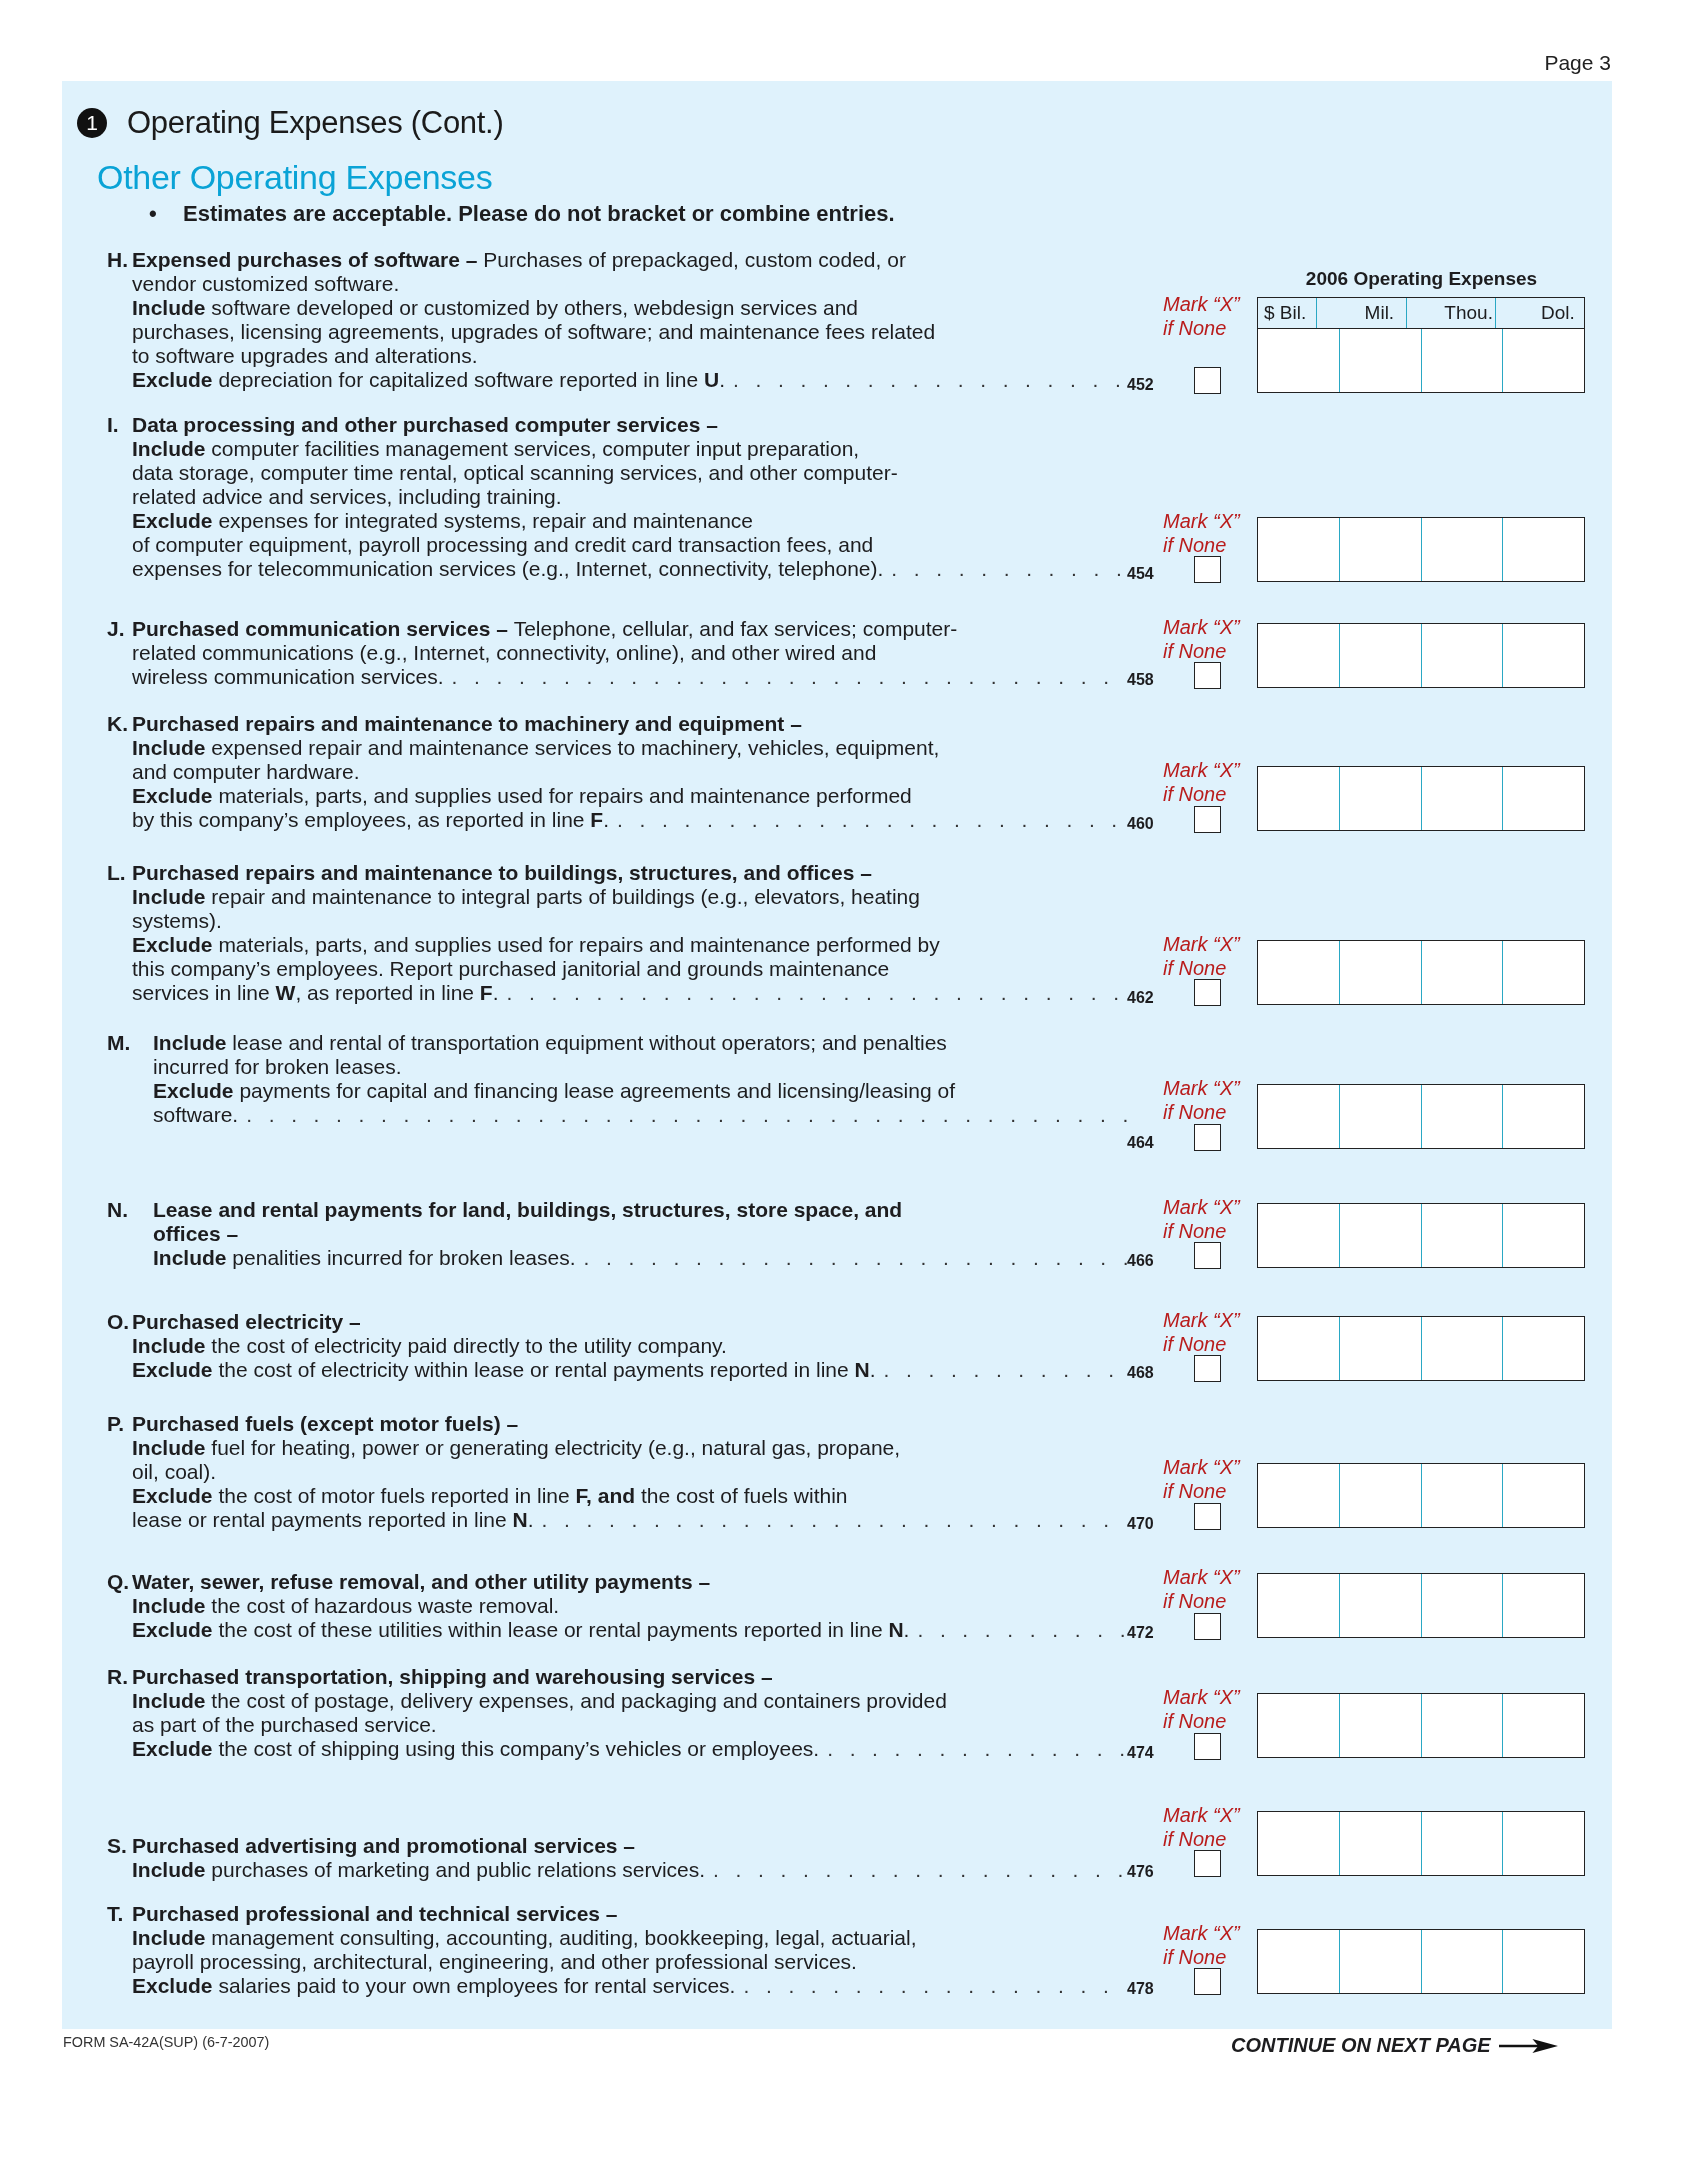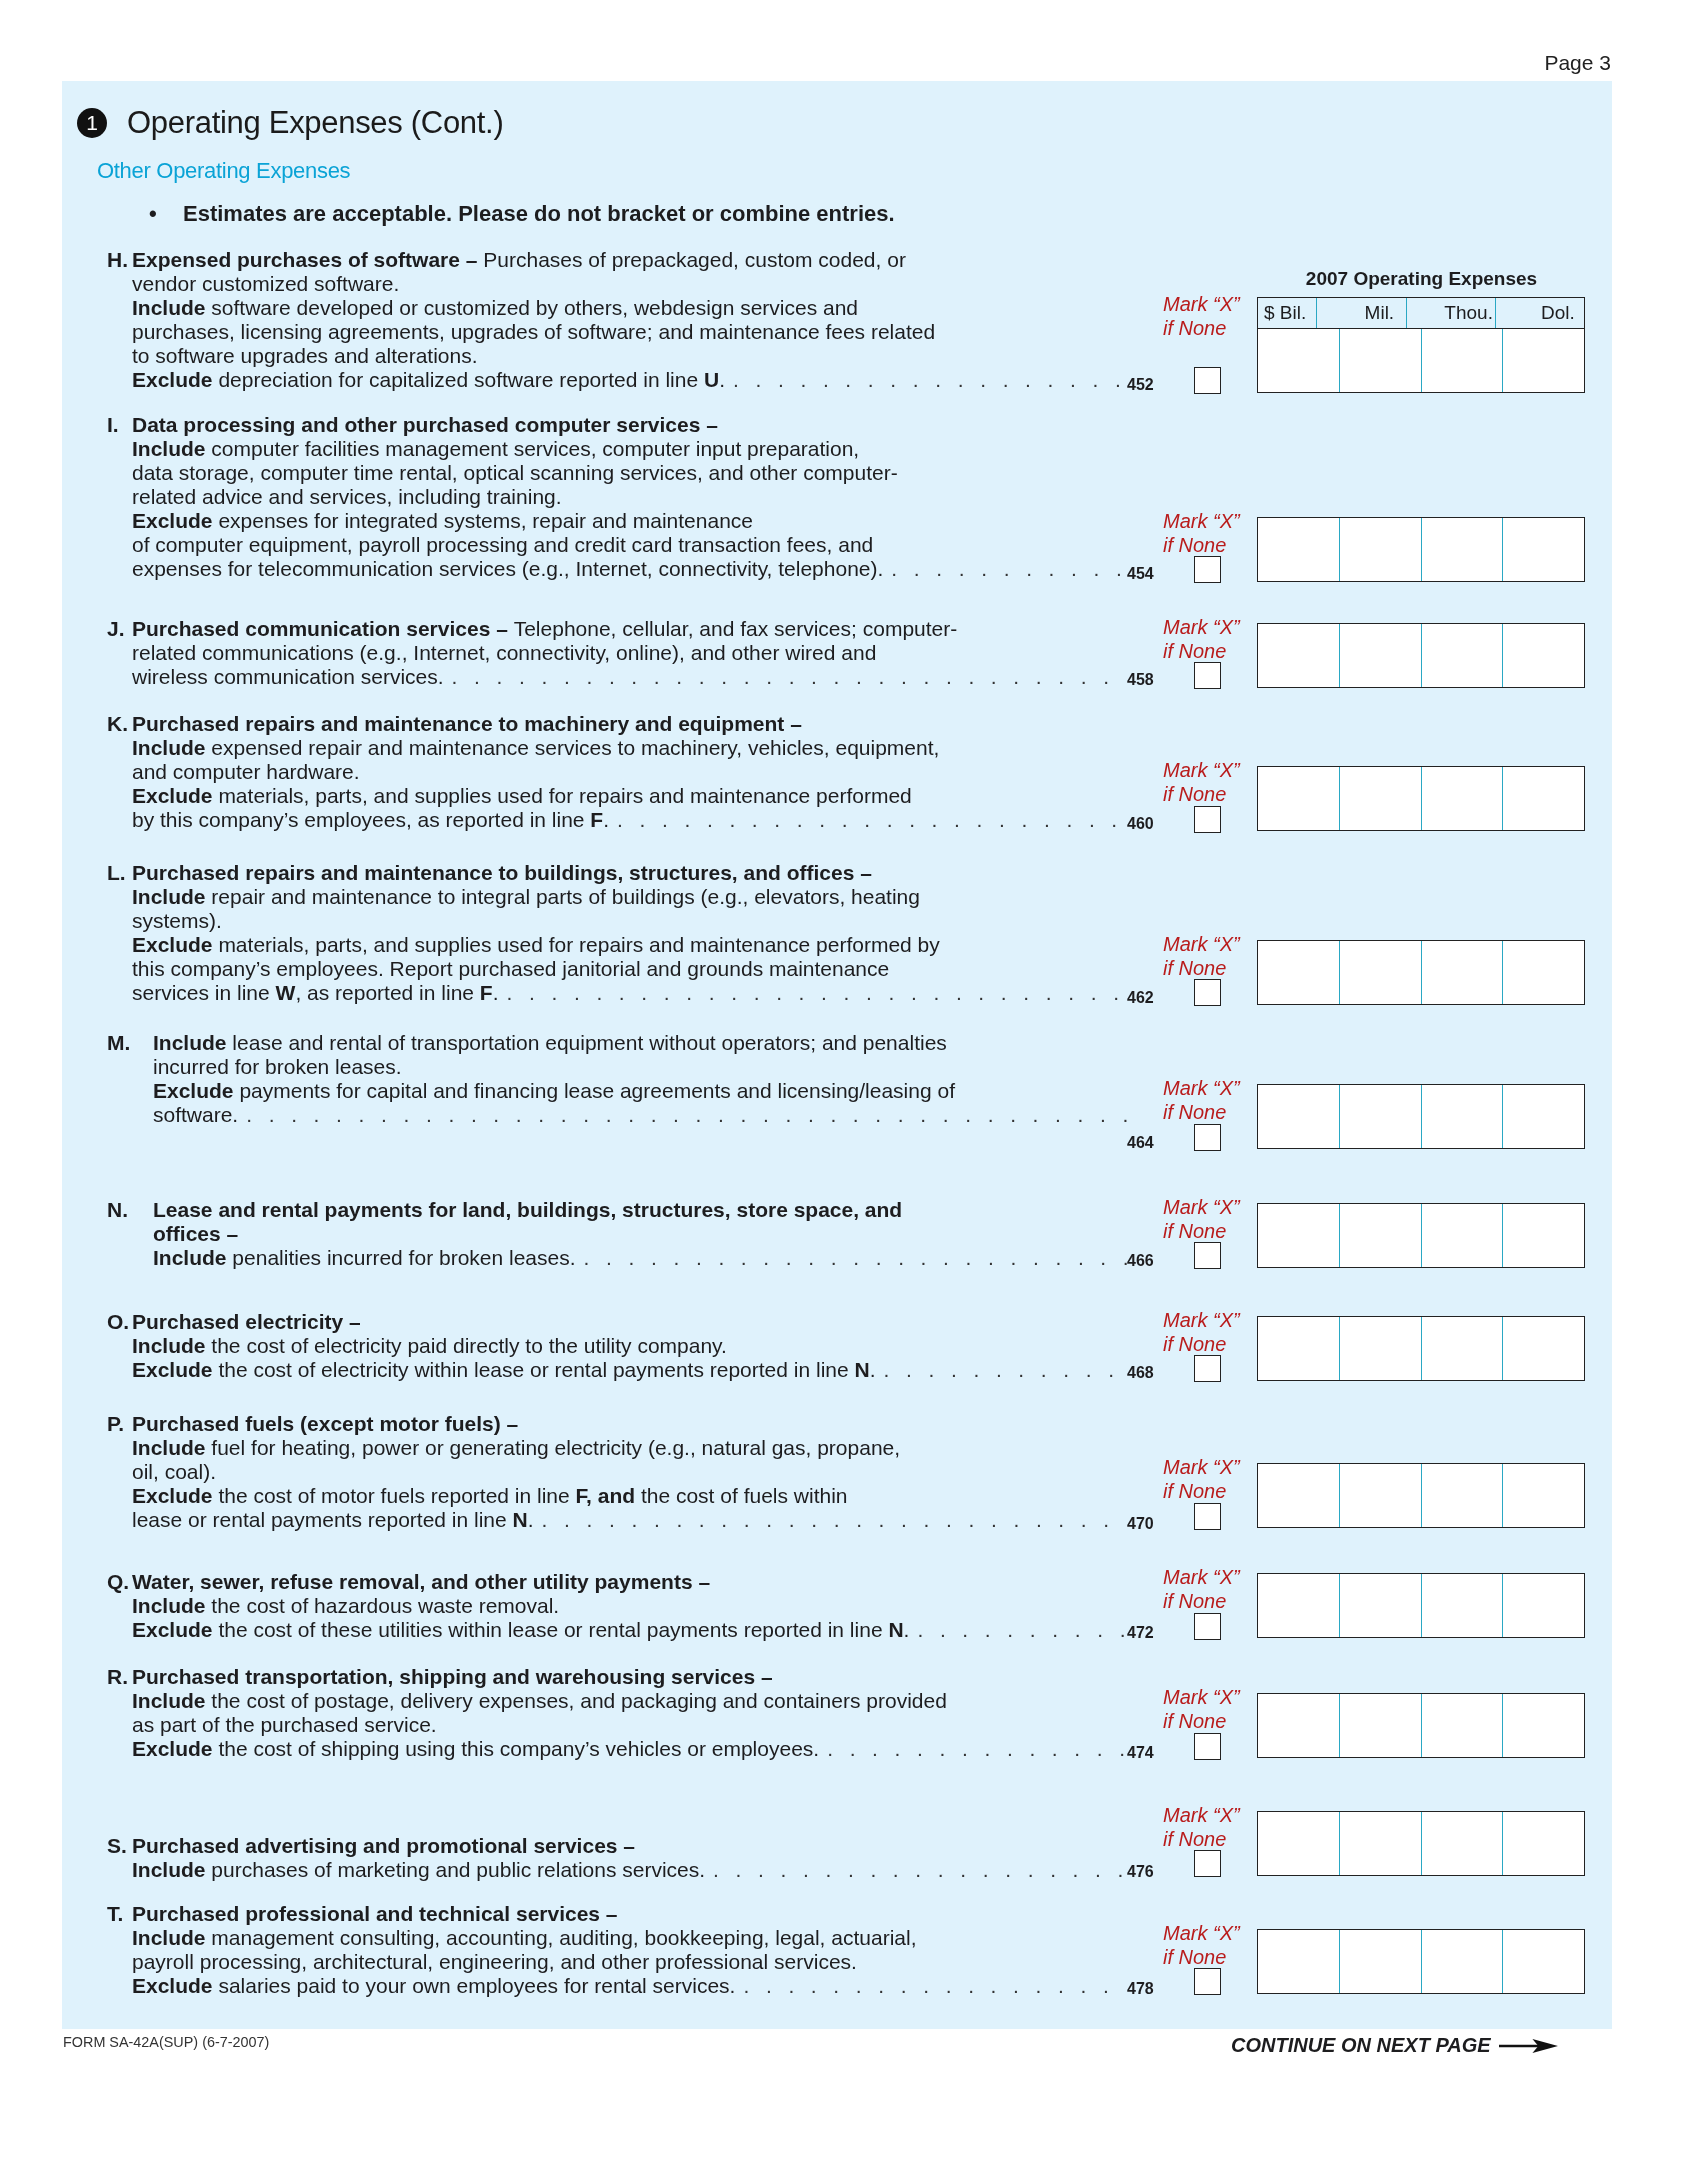--- a/index.html
+++ b/index.html
@@ -4,21 +4,21 @@
 <style>
   html, body { margin: 0; padding: 0; background: #ffffff; }
   body { width: 1684px; height: 2179px; position: relative; overflow: hidden;
          font-family: "Liberation Sans", sans-serif; color: #1d1d1f; }
   .page-num { position: absolute; top: 51px; right: 73px; font-size: 21px; color: #222; }
   .panel { position: absolute; left: 62px; top: 81px; width: 1550px; height: 1948px; background: #dff2fc; }
   .section-head { position: absolute; left: 77px; top: 105px; display: flex; align-items: center; }
   .num-circle { width: 30px; height: 30px; border-radius: 50%; background: #111; color: #fff;
                 font-size: 21px; display: flex; align-items: center; justify-content: center; margin-right: 20px; }
   .section-title { font-size: 31px; color: #1b1b1b; letter-spacing: -0.3px; }
-  .subtitle { position: absolute; left: 97px; top: 158px; font-size: 22px; color: #0aa3d6; letter-spacing: -0.3px; }
+  .subtitle { position: absolute; left: 97px; top: 158px; font-size: 34px; color: #0aa3d6; letter-spacing: -0.3px; }
   .bullet-row { position: absolute; left: 149px; top: 201px; font-size: 22px; font-weight: bold; display: flex; }
   .bullet-dot { width: 34px; }
   .col-title { position: absolute; left: 1257px; width: 329px; top: 268px; text-align: center;
                font-size: 19px; font-weight: bold; }
   .item { position: absolute; left: 107px; width: 1020px; font-size: 21px; line-height: 24px; }
   .item .letter { position: absolute; left: 0; top: 0; font-weight: bold; }
   .item .body { margin-left: 25px; }
   .item .body.wide { margin-left: 46px; }
   .b { font-weight: bold; }
   .lead { display: flex; }
@@ -51,21 +51,21 @@
 <div class="section-head">
   <div class="num-circle">1</div>
   <div class="section-title">Operating Expenses (Cont.)</div>
 </div>
 <div class="subtitle">Other Operating Expenses</div>
 <div class="bullet-row">
   <span class="bullet-dot">•</span>
   <span>Estimates are acceptable. Please do not bracket or combine entries.</span>
 </div>
 
-<div class="col-title">2007 Operating Expenses</div>
+<div class="col-title">2006 Operating Expenses</div>
 <div class="amt-head">
   <div class="hcell">$ Bil.</div>
   <div class="hcell">Mil.</div>
   <div class="hcell">Thou.</div>
   <div class="hcell">Dol.</div>
 </div>
 
 <div id="items">
     <div class="item" style="top: 248px;">
       <span class="letter">H.</span>

